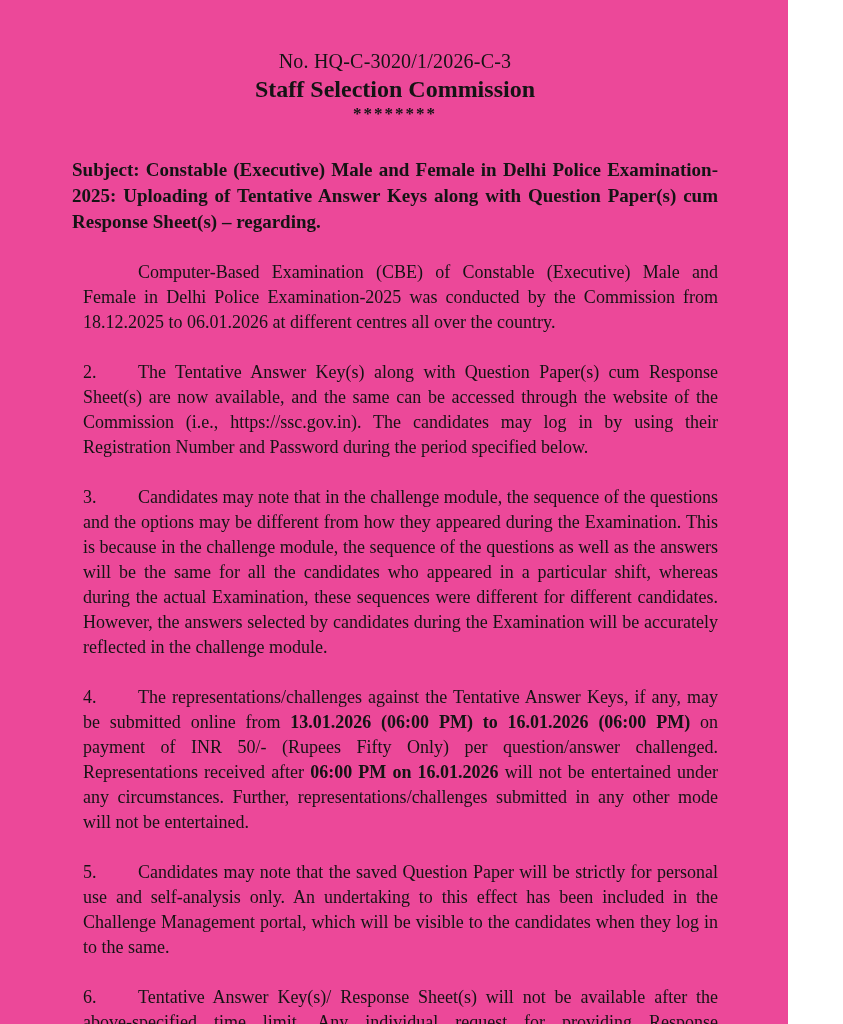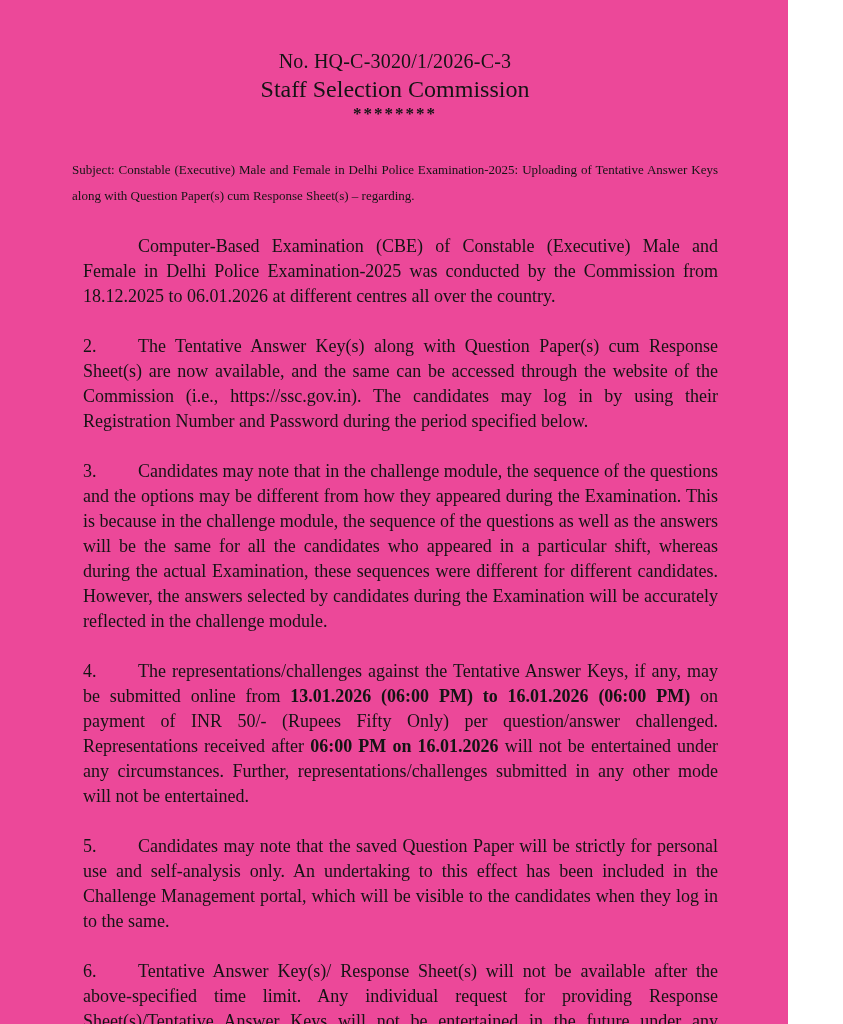--- a/index.html
+++ b/index.html
@@ -20,33 +20,34 @@
   }
   .ref-no {
     text-align: center;
     font-size: 20px;
     letter-spacing: 0.2px;
   }
   .org {
     text-align: center;
     font-size: 24px;
     margin-top: 3px;
+    font-weight: bold;
   }
   .stars {
     text-align: center;
     font-size: 17px;
     font-weight: bold;
     letter-spacing: 2px;
     margin-top: 1px;
   }
   .subject {
     margin: 33px 0 0 0;
-    font-weight: normal;
+    font-weight: bold;
     text-align: justify;
-    font-size: 13px;
+    font-size: 19px;
     line-height: 26px;
   }
   .para {
     margin: 25px 0 0 11px;
     text-align: justify;
     line-height: 25px;
   }
   .para.indent-first {
     text-indent: 55px;
   }

